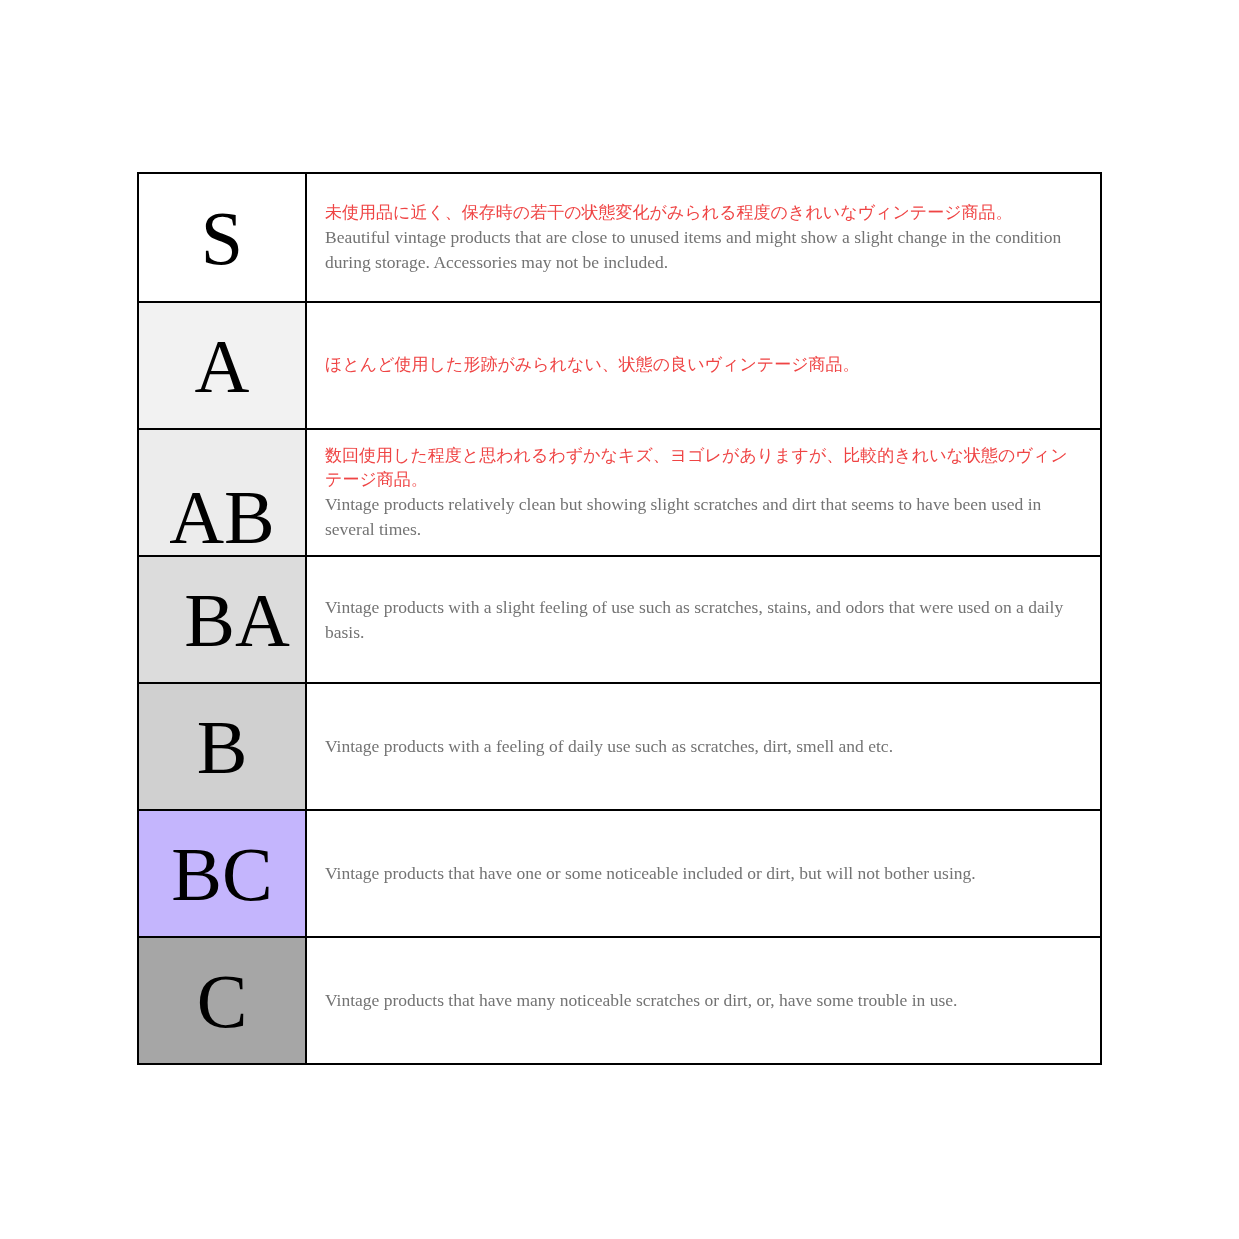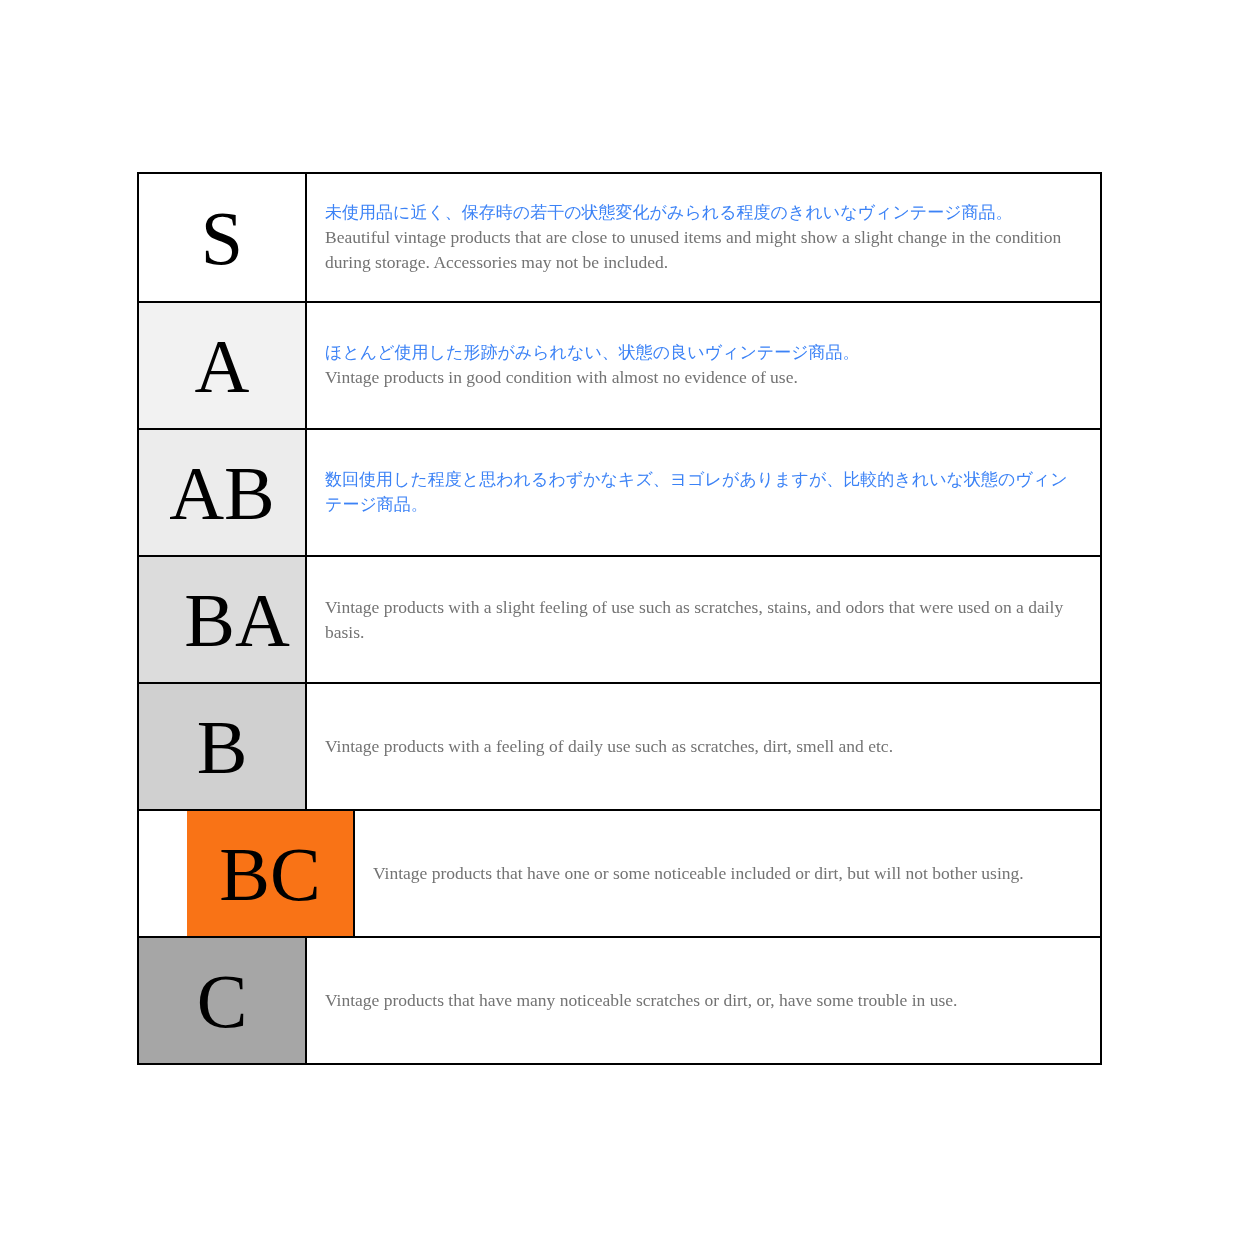--- a/index.html
+++ b/index.html
@@ -56,21 +56,21 @@
     display: flex;
     flex-direction: column;
     justify-content: center;
     padding: 10px 26px 10px 18px;
     box-sizing: border-box;
     background: #ffffff;
   }
   .desc-jp {
     font-size: 17px;
     line-height: 1.42;
-    color: #3b82f6;
+    color: #ef4444;
   }
   .desc-en {
     font-size: 17.5px;
     line-height: 1.42;
     color: #737373;
   }
 </style>
 </head>
 <body>
 
@@ -86,30 +86,30 @@
         <div class="desc-en">Beautiful vintage products that are close to unused items and might show a slight change in the condition during storage. Accessories may not be included.</div>
       </div>
     </div>
 
     <div class="grade-row">
       <div class="grade-cell" style="background: rgb(242, 242, 242);">
         <span class="grade-letter">A</span>
       </div>
       <div class="desc-cell">
         <div class="desc-jp">ほとんど使用した形跡がみられない、状態の良いヴィンテージ商品。</div>
-        <div class="desc-en">Vintage products in good condition with almost no evidence of use.</div>
       </div>
     </div>
 
     <div class="grade-row">
-      <div class="grade-cell" style="background: rgb(236, 236, 236);">
+      <div class="grade-cell" style="background: rgb(236, 236, 236); align-items: flex-end;">
         <span class="grade-letter">AB</span>
       </div>
       <div class="desc-cell">
         <div class="desc-jp">数回使用した程度と思われるわずかなキズ、ヨゴレがありますが、比較的きれいな状態のヴィンテージ商品。</div>
+        <div class="desc-en">Vintage products relatively clean but showing slight scratches and dirt that seems to have been used in several times.</div>
       </div>
     </div>
 
     <div class="grade-row">
       <div class="grade-cell" style="background: rgb(220, 220, 220); padding-left: 30px;">
         <span class="grade-letter">BA</span>
       </div>
       <div class="desc-cell">
         <div class="desc-en">Vintage products with a slight feeling of use such as scratches, stains, and odors that were used on a daily basis.</div>
       </div>
@@ -118,21 +118,21 @@
     <div class="grade-row">
       <div class="grade-cell" style="background: rgb(208, 208, 208);">
         <span class="grade-letter">B</span>
       </div>
       <div class="desc-cell">
         <div class="desc-en">Vintage products with a feeling of daily use such as scratches, dirt, smell and etc.</div>
       </div>
     </div>
 
     <div class="grade-row">
-      <div class="grade-cell" style="background: #f97316; margin-left: 48px;">
+      <div class="grade-cell" style="background: #c4b5fd;">
         <span class="grade-letter">BC</span>
       </div>
       <div class="desc-cell">
         <div class="desc-en">Vintage products that have one or some noticeable included or dirt, but will not bother using.</div>
       </div>
     </div>
 
     <div class="grade-row">
       <div class="grade-cell" style="background: rgb(166, 166, 166);">
         <span class="grade-letter">C</span>

